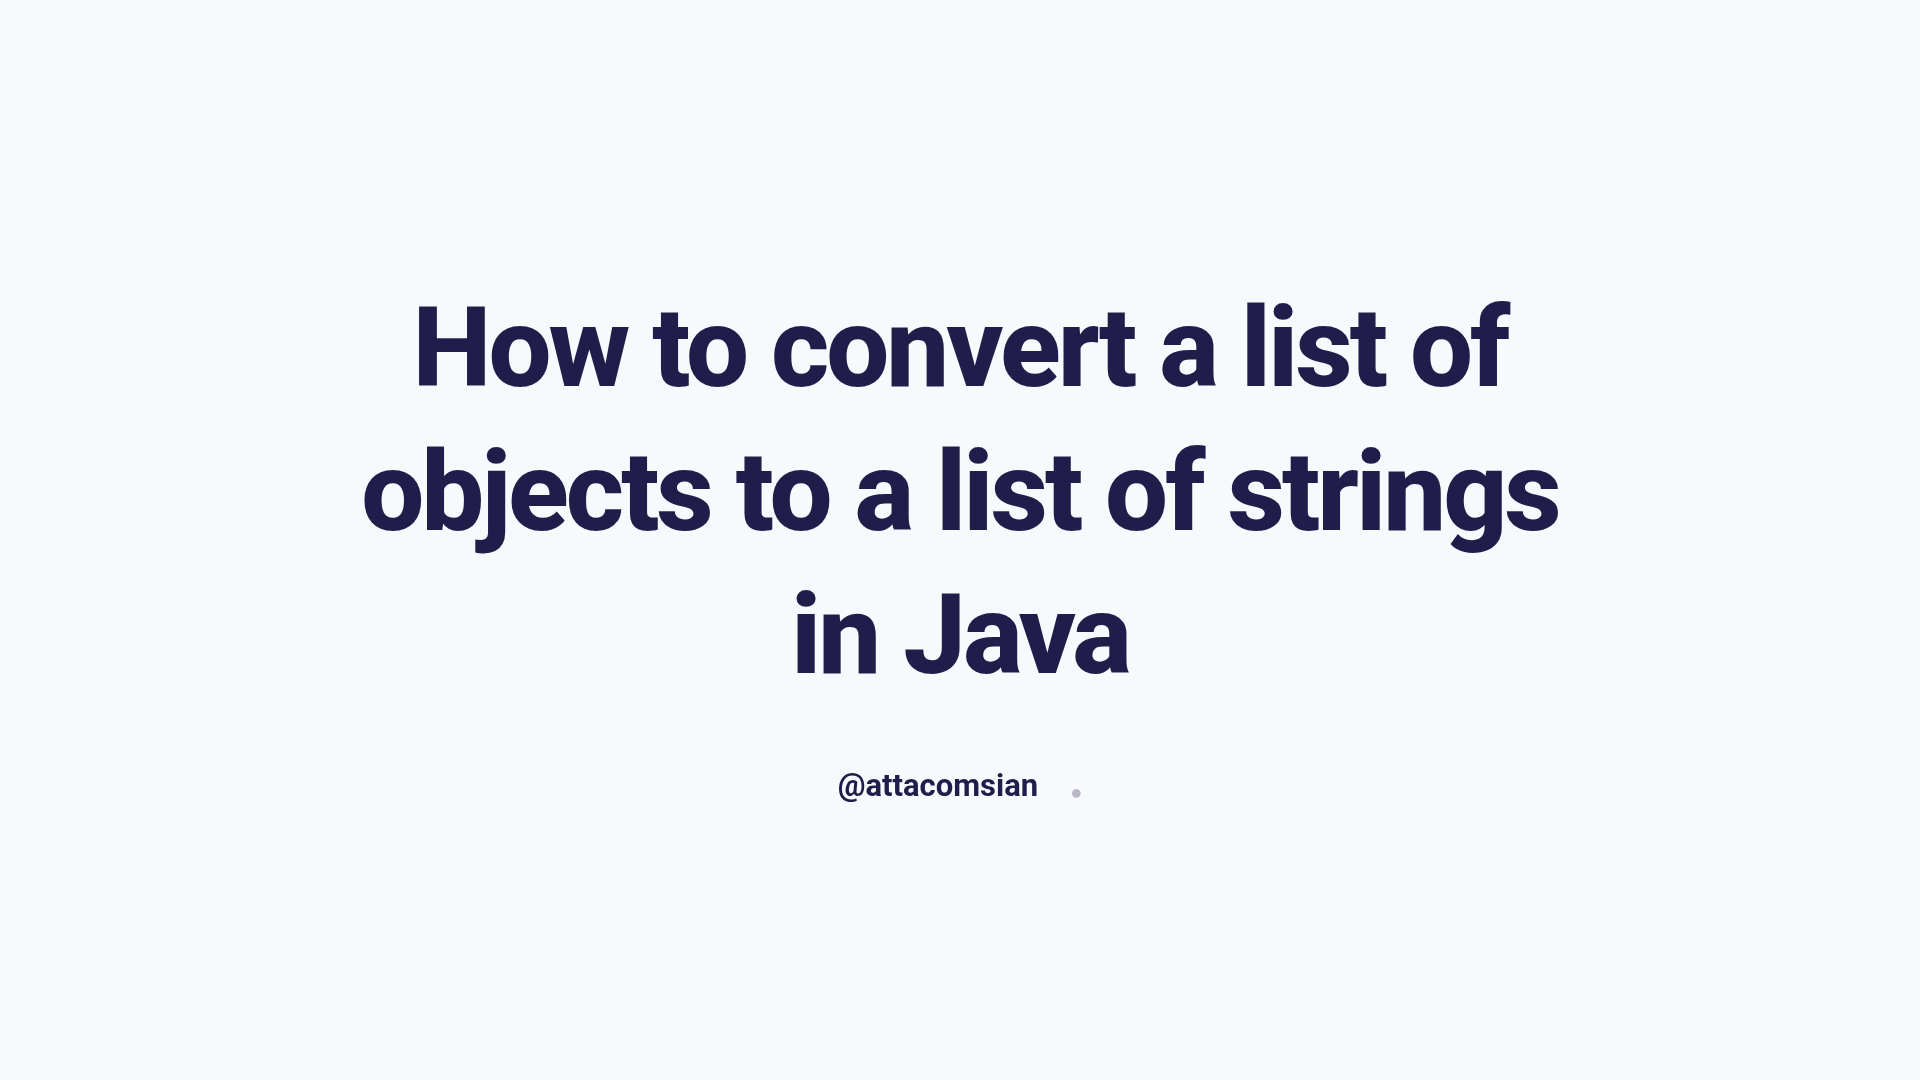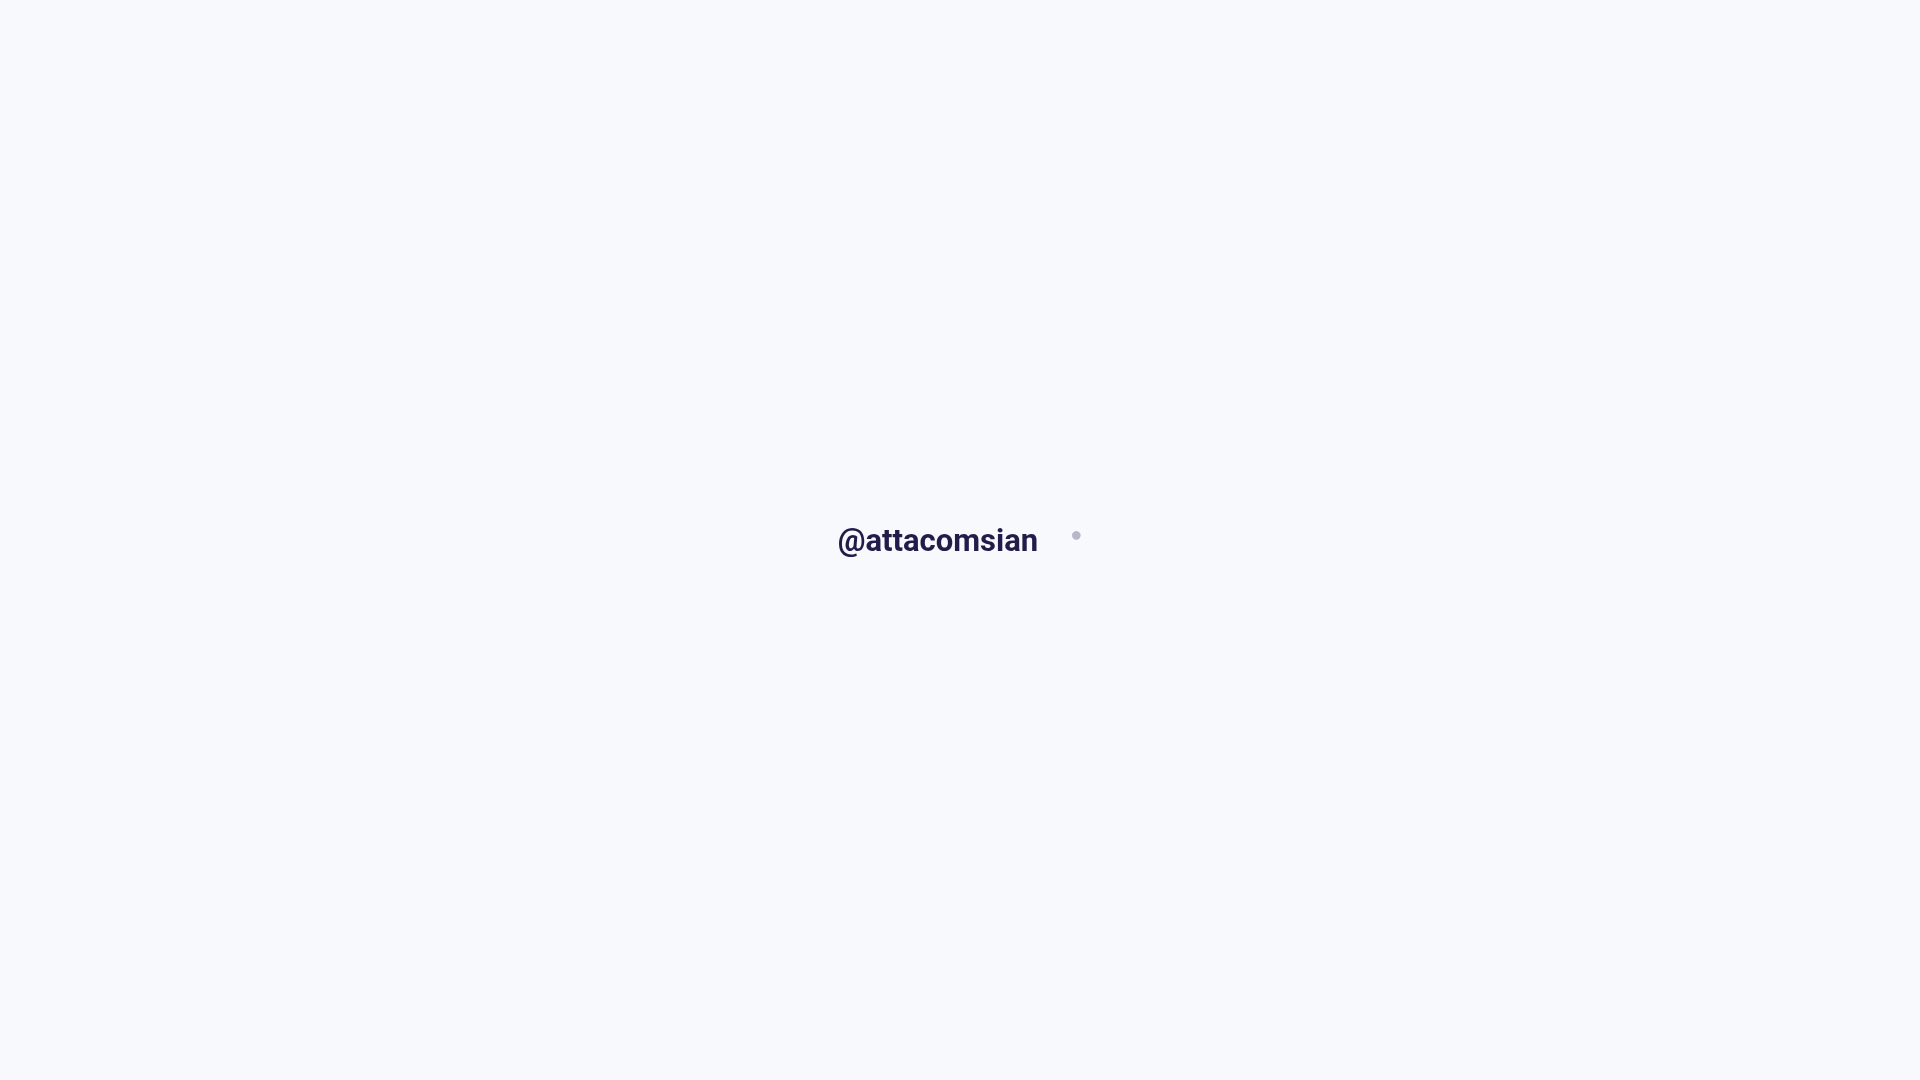--- a/index.html
+++ b/index.html
@@ -26,32 +26,33 @@
       color: #201d4a;
       font-size: 112px;
       font-weight: 800;
       line-height: 1.28;
       letter-spacing: -3px;
       margin-bottom: 60px;
     }
     .meta {
       display: flex;
       justify-content: center;
-      align-items: flex-start;
+      align-items: flex-end;
       gap: 32px;
       color: #201d4a;
       font-size: 31px;
       font-weight: 700;
     }
     .separator {
       color: #b8b6c8;
       font-size: 20px;
     }
   </style>
 </head>
 <body>
 
 <div class="container">
+  <h1 class="title">How to convert a list of objects to a list of strings in Java</h1>
   <div class="meta">
     <span>@attacomsian</span>
     <span class="separator">●</span>
   </div>
 </div>
 
 </body></html>

